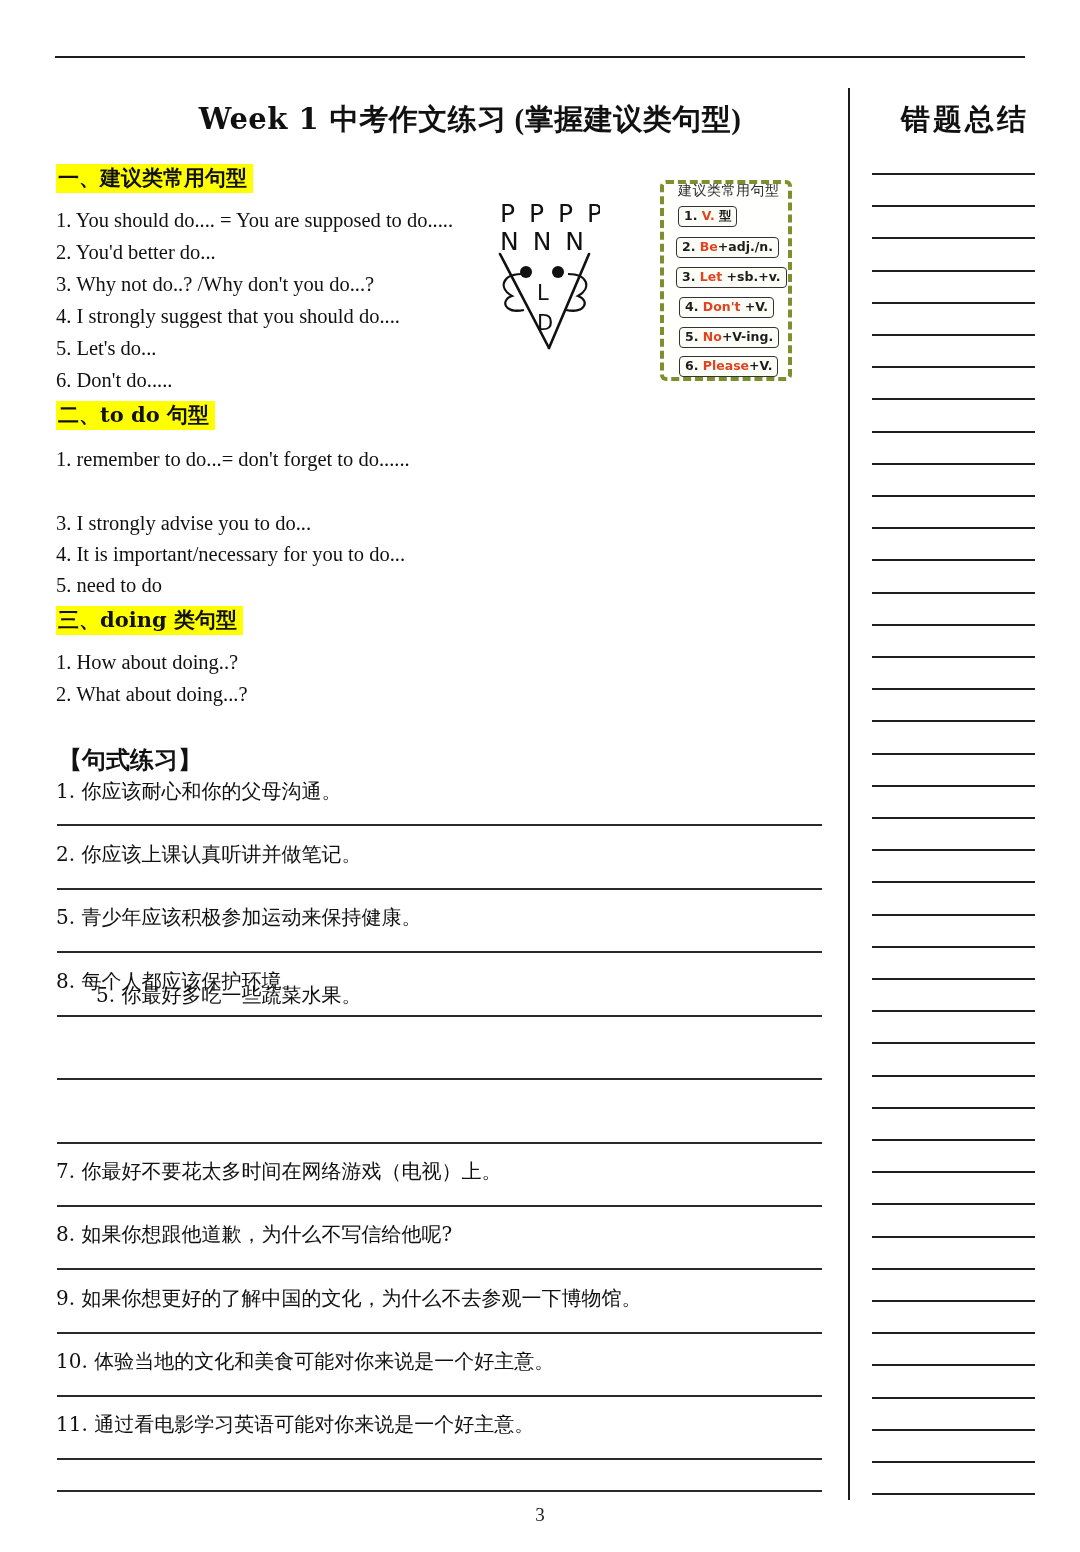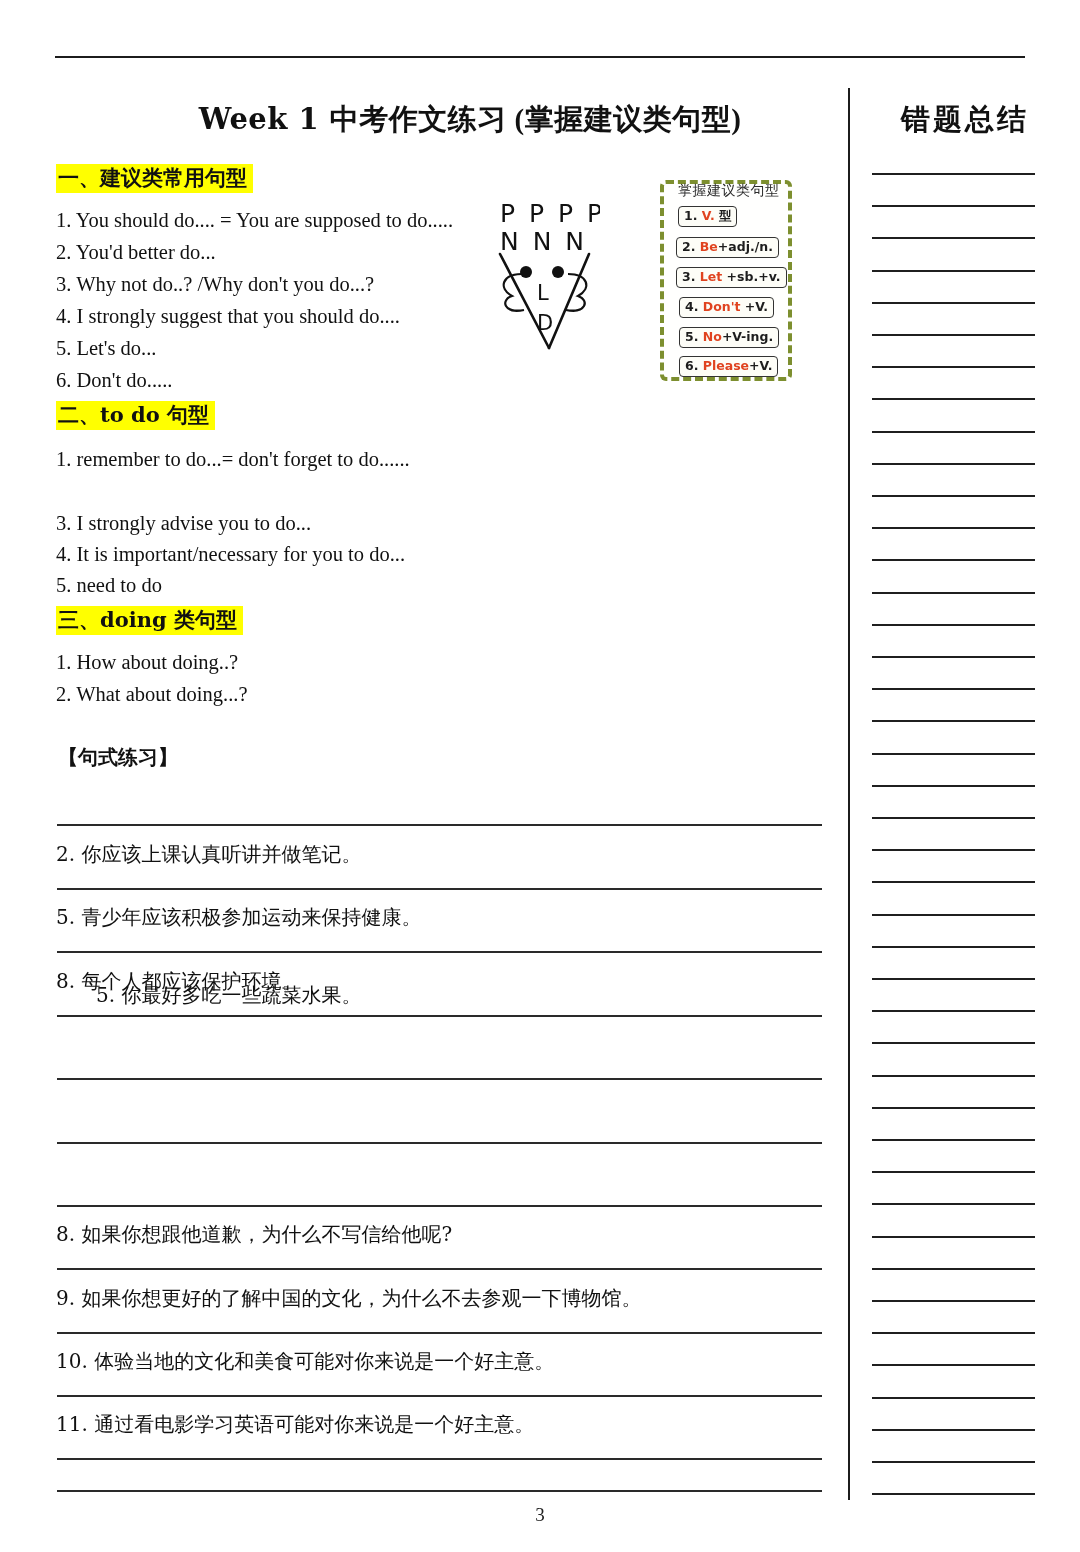--- a/index.html
+++ b/index.html
@@ -79,21 +79,21 @@
   .pattern {
     position: absolute;
     left: 56px;
     font-size: 20.5px;
     white-space: nowrap;
     font-family: "Liberation Serif", "DejaVu Serif", serif;
   }
   .prac-head {
     position: absolute;
     left: 58px;
-    font-size: 20px;
+    font-size: 24px;
     font-weight: bold;
     font-family: "DejaVu Serif", "Liberation Serif", serif;
     white-space: nowrap;
   }
   .ex-text {
     position: absolute;
     left: 56px;
     font-size: 20px;
     white-space: nowrap;
     font-family: "DejaVu Serif", "Liberation Serif", serif;
@@ -201,36 +201,38 @@
   <div class="pattern" style="top:512px;">3. I strongly advise you to do...</div>
   <div class="pattern" style="top:543px;">4. It is important/necessary for you to do...</div>
   <div class="pattern" style="top:574px;">5. need to do</div>
 
   <div class="sec-head" style="top:606px;">三、doing 类句型</div>
   <div class="pattern" style="top:651px;">1. How about doing..?</div>
   <div class="pattern" style="top:683px;">2. What about doing...?</div>
 
   <div class="prac-head" style="top:744px;">【句式练习】</div>
 
+  <div class="ex-text" style="top:778px;">1. 你应该耐心和你的父母沟通。</div>
   <div class="ans-line" style="top:824px;"></div>
 
   <div class="ex-text" style="top:841px;">2. 你应该上课认真听讲并做笔记。</div>
   <div class="ans-line" style="top:888px;"></div>
 
   <div class="ex-text" style="top:904px;">5. 青少年应该积极参加运动来保持健康。</div>
   <div class="ans-line" style="top:951px;"></div>
 
   <div class="ex-text" style="top:968px;">8. 每个人都应该保护环境。</div>
   <div class="ans-line" style="top:1015px;"></div>
 
   <div class="ex-text" style="top:982px;margin-left:40px;">5. 你最好多吃一些蔬菜水果。</div>
   <div class="ans-line" style="top:1078px;"></div>
 
   <div class="ans-line" style="top:1142px;"></div>
 
+  <div class="ex-text" style="top:1158px;">7. 你最好不要花太多时间在网络游戏（电视）上。</div>
   <div class="ans-line" style="top:1205px;"></div>
 
   <div class="ex-text" style="top:1221px;">8. 如果你想跟他道歉，为什么不写信给他呢?</div>
   <div class="ans-line" style="top:1268px;"></div>
 
   <div class="ex-text" style="top:1285px;">9. 如果你想更好的了解中国的文化，为什么不去参观一下博物馆。</div>
   <div class="ans-line" style="top:1332px;"></div>
 
   <div class="ex-text" style="top:1348px;">10. 体验当地的文化和美食可能对你来说是一个好主意。</div>
   <div class="ans-line" style="top:1395px;"></div>
@@ -255,21 +257,21 @@
     <circle cx="34" cy="76" r="6" fill="#111"></circle>
     <circle cx="66" cy="76" r="6" fill="#111"></circle>
 
     <text x="45" y="104" font-family="DejaVu Sans, sans-serif" font-size="21" fill="#111">L</text>
 
     <text x="45" y="134" font-family="DejaVu Sans, sans-serif" font-size="21" fill="#111">D</text>
   </svg>
 </div>
 
 <div class="green-box"></div>
-<div class="green-title">掌握建议类句型</div>
+<div class="green-title">建议类常用句型</div>
 
 <div class="gb-item" style="left:678px; top:206px;">
   <span class="num">1.</span>
   <span class="kw">V.</span><span> 型</span>
 </div>
 <div class="gb-item" style="left:676px; top:237px;">
   <span class="num">2.</span>
   <span class="kw">Be</span><span>+adj./n.</span>
 </div>
 <div class="gb-item" style="left:676px; top:267px;">

